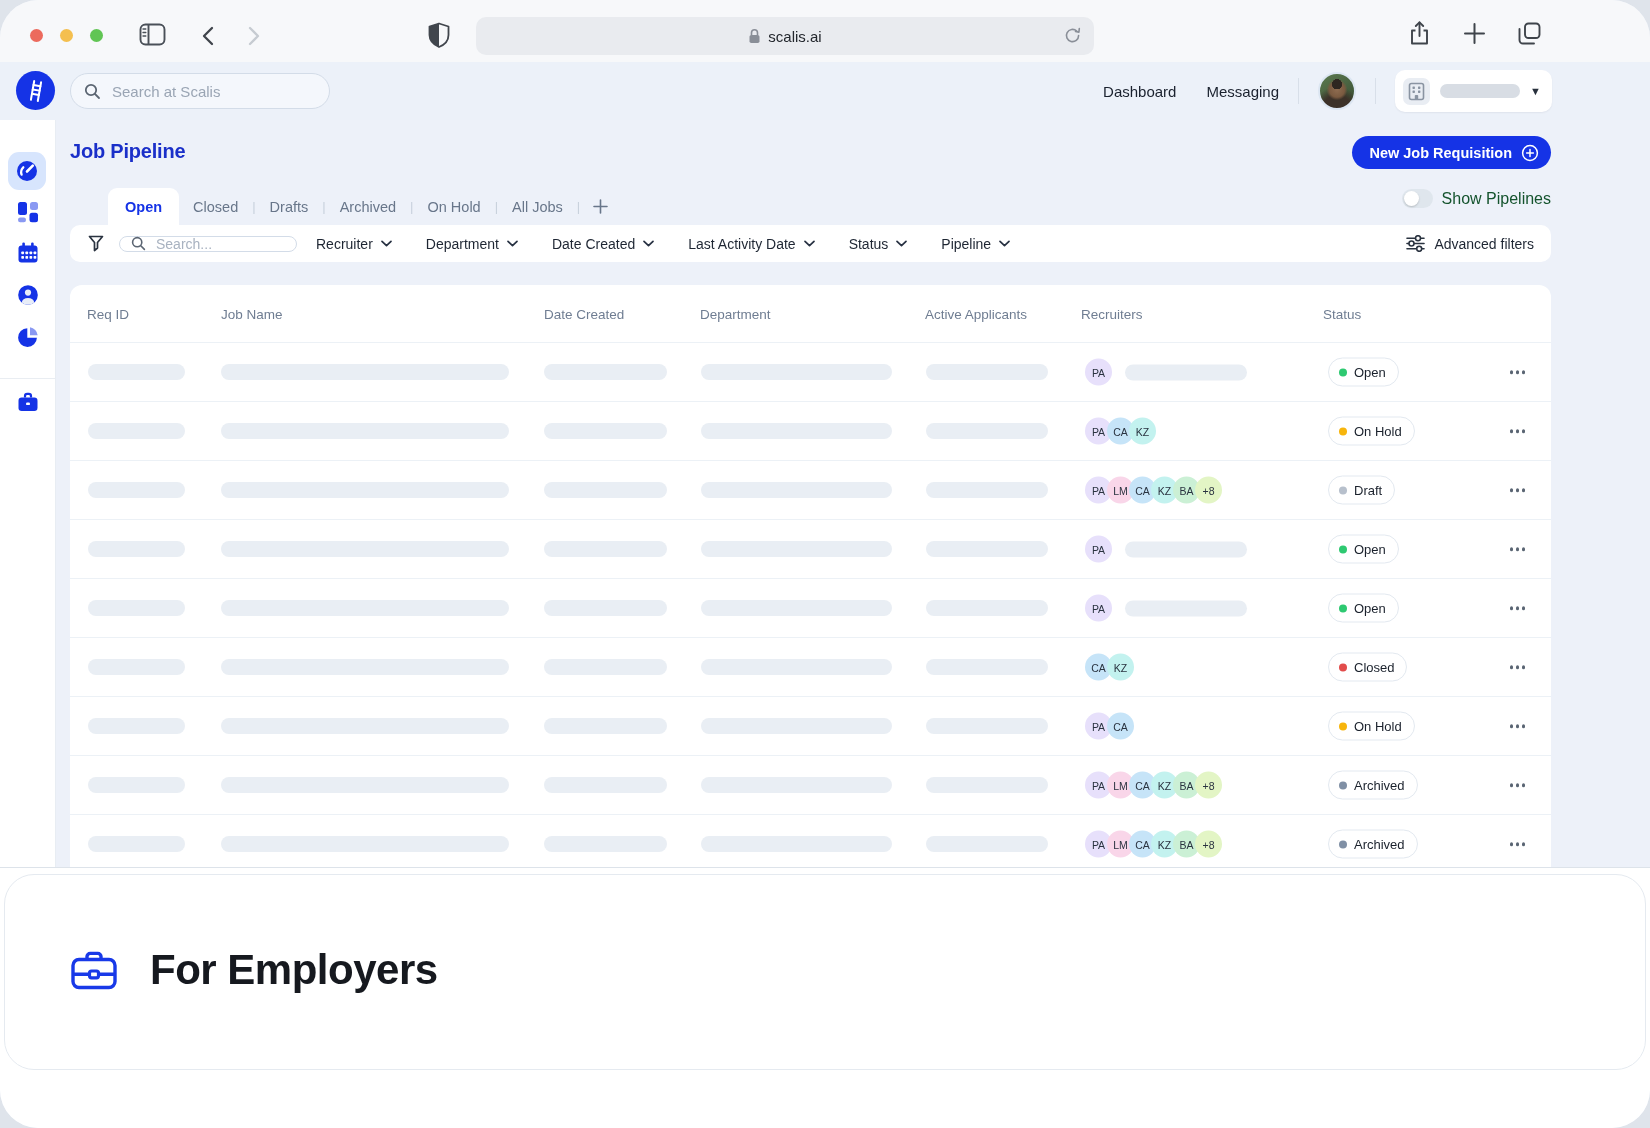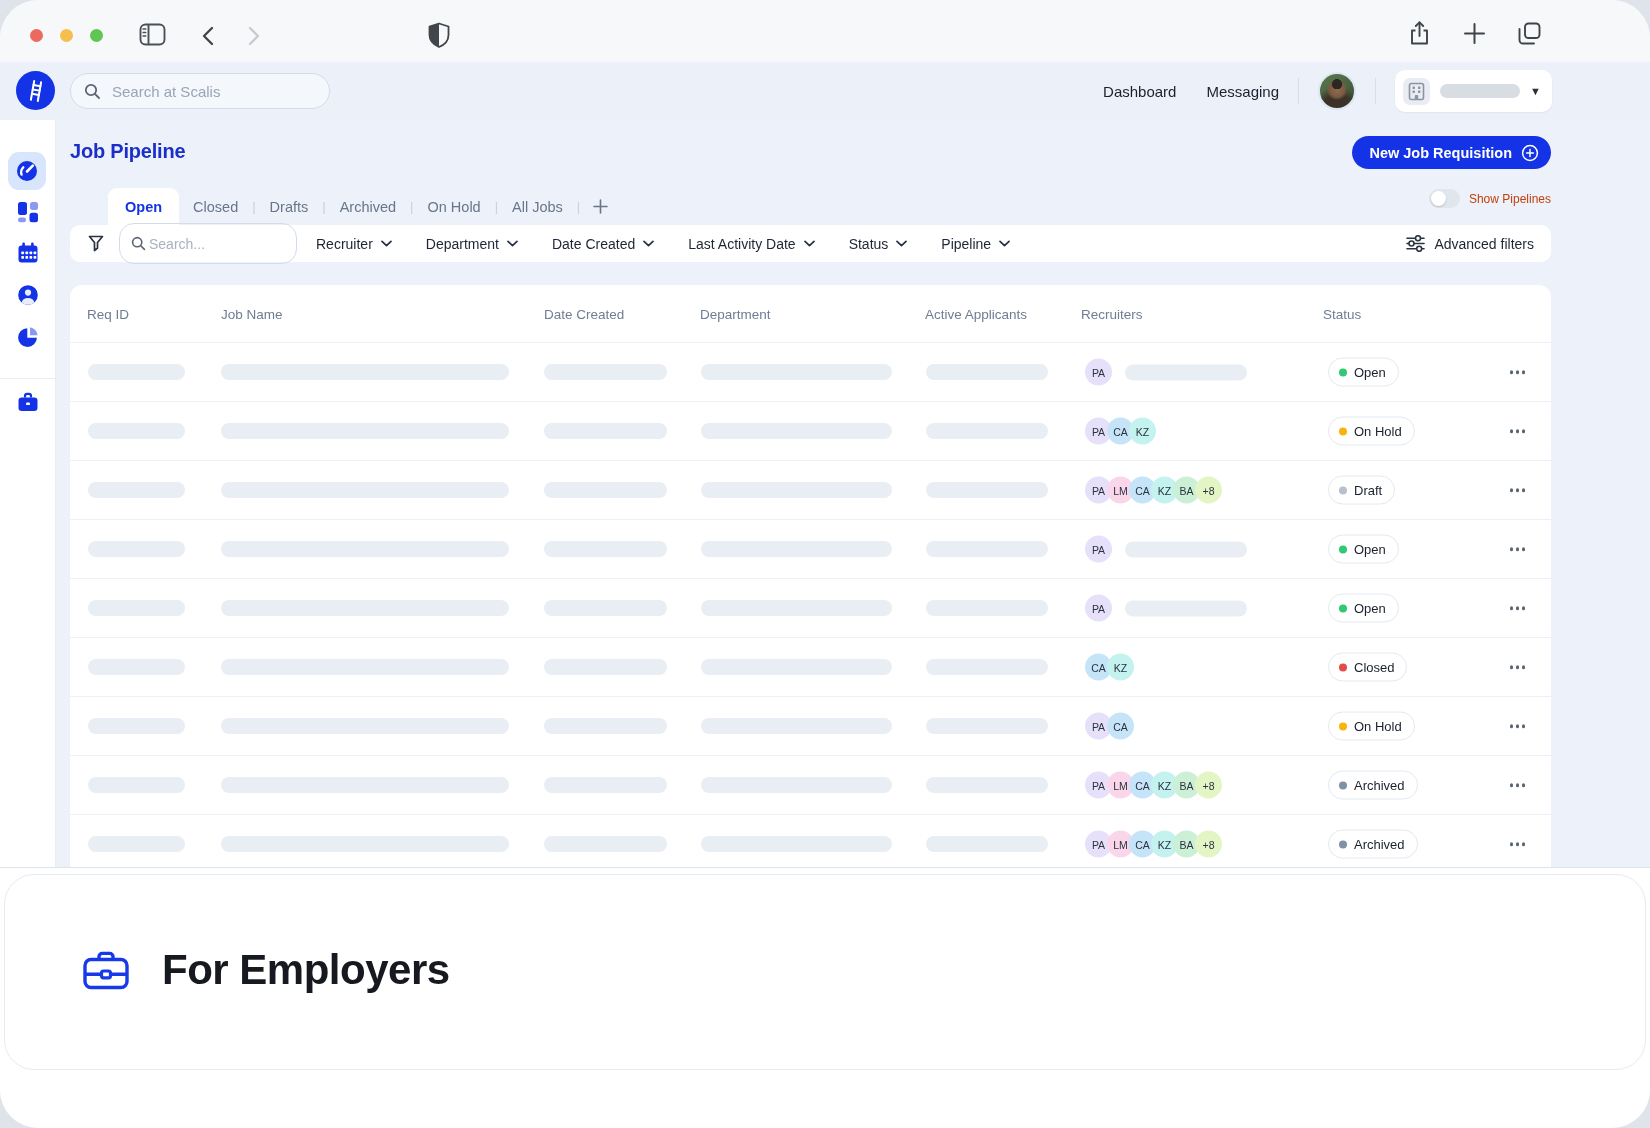--- a/index.html
+++ b/index.html
@@ -48,24 +48,24 @@
 
   .tabs{position:absolute;left:108px;top:188px;height:37px;display:flex;align-items:center;}
   .tab{font-size:14.5px;color:#68768A;padding:0 14px;cursor:pointer;}
   .tab.active{background:#fff;color:#1533E6;font-weight:700;height:37px;display:flex;align-items:center;border-radius:9px 9px 0 0;padding:0 17px;}
   .tabsep{color:#C8D1DD;font-size:13px;}
   .tabplus{margin-left:13px;display:flex;align-items:center;cursor:pointer;}
 
   .toggle-row{position:absolute;right:99px;top:189px;display:flex;align-items:center;gap:9px;}
   .toggle{width:31px;height:19px;border-radius:10px;background:#DFE6ED;position:relative;cursor:pointer;}
   .toggle .knob{position:absolute;left:2px;top:2px;width:15px;height:15px;border-radius:50%;background:#fff;box-shadow:0 1px 2px rgba(0,0,0,.18);}
-  .toggle-label{font-size:12px;color:#c2410c;}
+  .toggle-label{font-size:16px;color:#14532d;}
 
   .filterbar{position:absolute;left:70px;top:225px;width:1481px;height:37px;background:#fff;border-radius:10px;display:flex;align-items:center;padding:0 17px;box-sizing:border-box;}
-  .fsearch{margin-left:14px;width:178px;height:41px;border:1.5px solid #D3DCE8;border-radius:15px;display:flex;align-items:center;gap:1px;padding:0 11px;box-sizing:border-box;}
+  .fsearch{margin-left:14px;width:178px;height:16px;border:1.5px solid #D3DCE8;border-radius:15px;display:flex;align-items:center;gap:8px;padding:0 11px;box-sizing:border-box;}
   .fsearch input{border:0;outline:0;background:transparent;width:100%;font-size:14px;color:#333;font-family:inherit;}
   .fsearch input::placeholder{color:#A8B2C0;}
   .dds{display:flex;align-items:center;gap:34px;margin-left:19px;}
   .dd{display:flex;align-items:center;gap:8px;font-size:14px;color:#1E2633;font-weight:500;cursor:pointer;}
   .advanced{margin-left:auto;display:flex;align-items:center;gap:9px;font-size:14px;font-weight:500;color:#1E2633;cursor:pointer;}
 
   
   .tablecard{position:absolute;left:70px;top:285px;width:1481px;height:583px;background:#fff;border-radius:12px 12px 0 0;overflow:hidden;}
   .thead{position:relative;height:57px;}
   .th{position:absolute;top:50%;transform:translateY(-50%);font-size:13.5px;color:#6F7D92;font-weight:500;white-space:nowrap;}
@@ -75,21 +75,21 @@
   .chip{width:27px;height:27px;border-radius:50%;display:flex;align-items:center;justify-content:center;font-size:10.5px;font-weight:400;color:#2A3340;margin-right:-5px;flex:none;}
   .rec-skel{width:122px;height:16px;border-radius:8px;background:#E9EEF4;margin-left:18px;}
   .badge{position:absolute;left:1258px;top:50%;transform:translateY(-50%);display:inline-flex;align-items:center;gap:7px;height:29px;padding:0 12px 0 10px;border:1px solid #E3E9F0;border-radius:15px;background:#fff;font-size:13px;font-weight:500;color:#1A212C;white-space:nowrap;box-sizing:border-box;}
   .badge .dot{width:8px;height:8px;border-radius:50%;flex:none;}
   .more{position:absolute;right:22px;top:50%;transform:translateY(-50%);display:flex;gap:2.5px;cursor:pointer;padding:4px;}
   .more i{width:3.5px;height:3.5px;border-radius:50%;background:#5A6573;display:block;}
 
   
   .footer{position:absolute;left:0;right:0;bottom:0;height:260px;background:#fff;border-top:1px solid #DDE3EA;}
   .footer-outline{position:absolute;left:4px;right:4px;top:6px;height:194px;border:1px solid #E5EAF0;border-radius:30px;pointer-events:none;}
-  .footer-content{position:absolute;left:82px;top:78px;display:flex;align-items:center;gap:32px;}
+  .footer-content{position:absolute;left:70px;top:78px;display:flex;align-items:center;gap:32px;}
   .footer-title{font-size:42px;font-weight:700;color:#16191F;letter-spacing:-.5px;}
 </style>
 </head>
 <body>
 
 <div class="window">
 
   <div class="chrome">
     <div class="tl">
       <i style="background:#EC6A5D"></i>
@@ -116,20 +116,35 @@
       <svg width="12" height="20" viewBox="0 0 12 20">
           <path d="M2 2l8 8-8 8" fill="none" stroke="#C6CBD1" stroke-width="2.3" stroke-linecap="round" stroke-linejoin="round"></path>
         </svg>
     </span>
     <span class="ico" style="left:428px;top:22px">
       <svg width="22" height="27" viewBox="0 0 22 27">
           <path d="M11 1.5L1.5 4.5V13c0 5.5 4.5 9.8 9.5 12Z" fill="#41464D"></path>
           <path d="M11 1.5L20.5 4.5V13c0 5.5-4 9.8-9.5 12C6 22.8 1.5 18.5 1.5 13V4.5Z" fill="none" stroke="#41464D" stroke-width="1.8" stroke-linejoin="round"></path>
         </svg>
     </span>
+    <div class="urlbar">
+      <span style="display:flex">
+        <svg width="13" height="16" viewBox="0 0 13 16">
+            <path d="M3.5 7V4.8a3 3 0 0 1 6 0V7" fill="none" stroke="#898E97" stroke-width="1.6"></path>
+            <rect x="1.5" y="7" width="10" height="8" rx="1.8" fill="#898E97"></rect>
+          </svg>
+      </span>
+      <span>scalis.ai</span>
+      <span class="reload">
+        <svg width="17" height="17" viewBox="0 0 17 17">
+            <path d="M14.6 8.5a6.1 6.1 0 1 1-1.9-4.4" fill="none" stroke="#8A8F98" stroke-width="1.6" stroke-linecap="round"></path>
+            <path d="M15.3 1.6l-.4 3.5-3.4-.6" fill="none" stroke="#8A8F98" stroke-width="1.6" stroke-linecap="round" stroke-linejoin="round"></path>
+          </svg>
+      </span>
+    </div>
     <div class="chrome-right">
       <span style="display:flex">
         <svg width="25" height="26" viewBox="0 0 25 26">
             <path d="M8.5 10.5H5v13h15v-13h-3.5" fill="none" stroke="#3F444B" stroke-width="1.9" stroke-linejoin="round"></path>
             <path d="M12.5 16V2.5" fill="none" stroke="#3F444B" stroke-width="1.9" stroke-linecap="round"></path>
             <path d="M8.8 6L12.5 2.3 16.2 6" fill="none" stroke="#3F444B" stroke-width="1.9" stroke-linecap="round" stroke-linejoin="round"></path>
           </svg>
       </span>
       <span style="display:flex">
         <svg width="23" height="23" viewBox="0 0 23 23">

